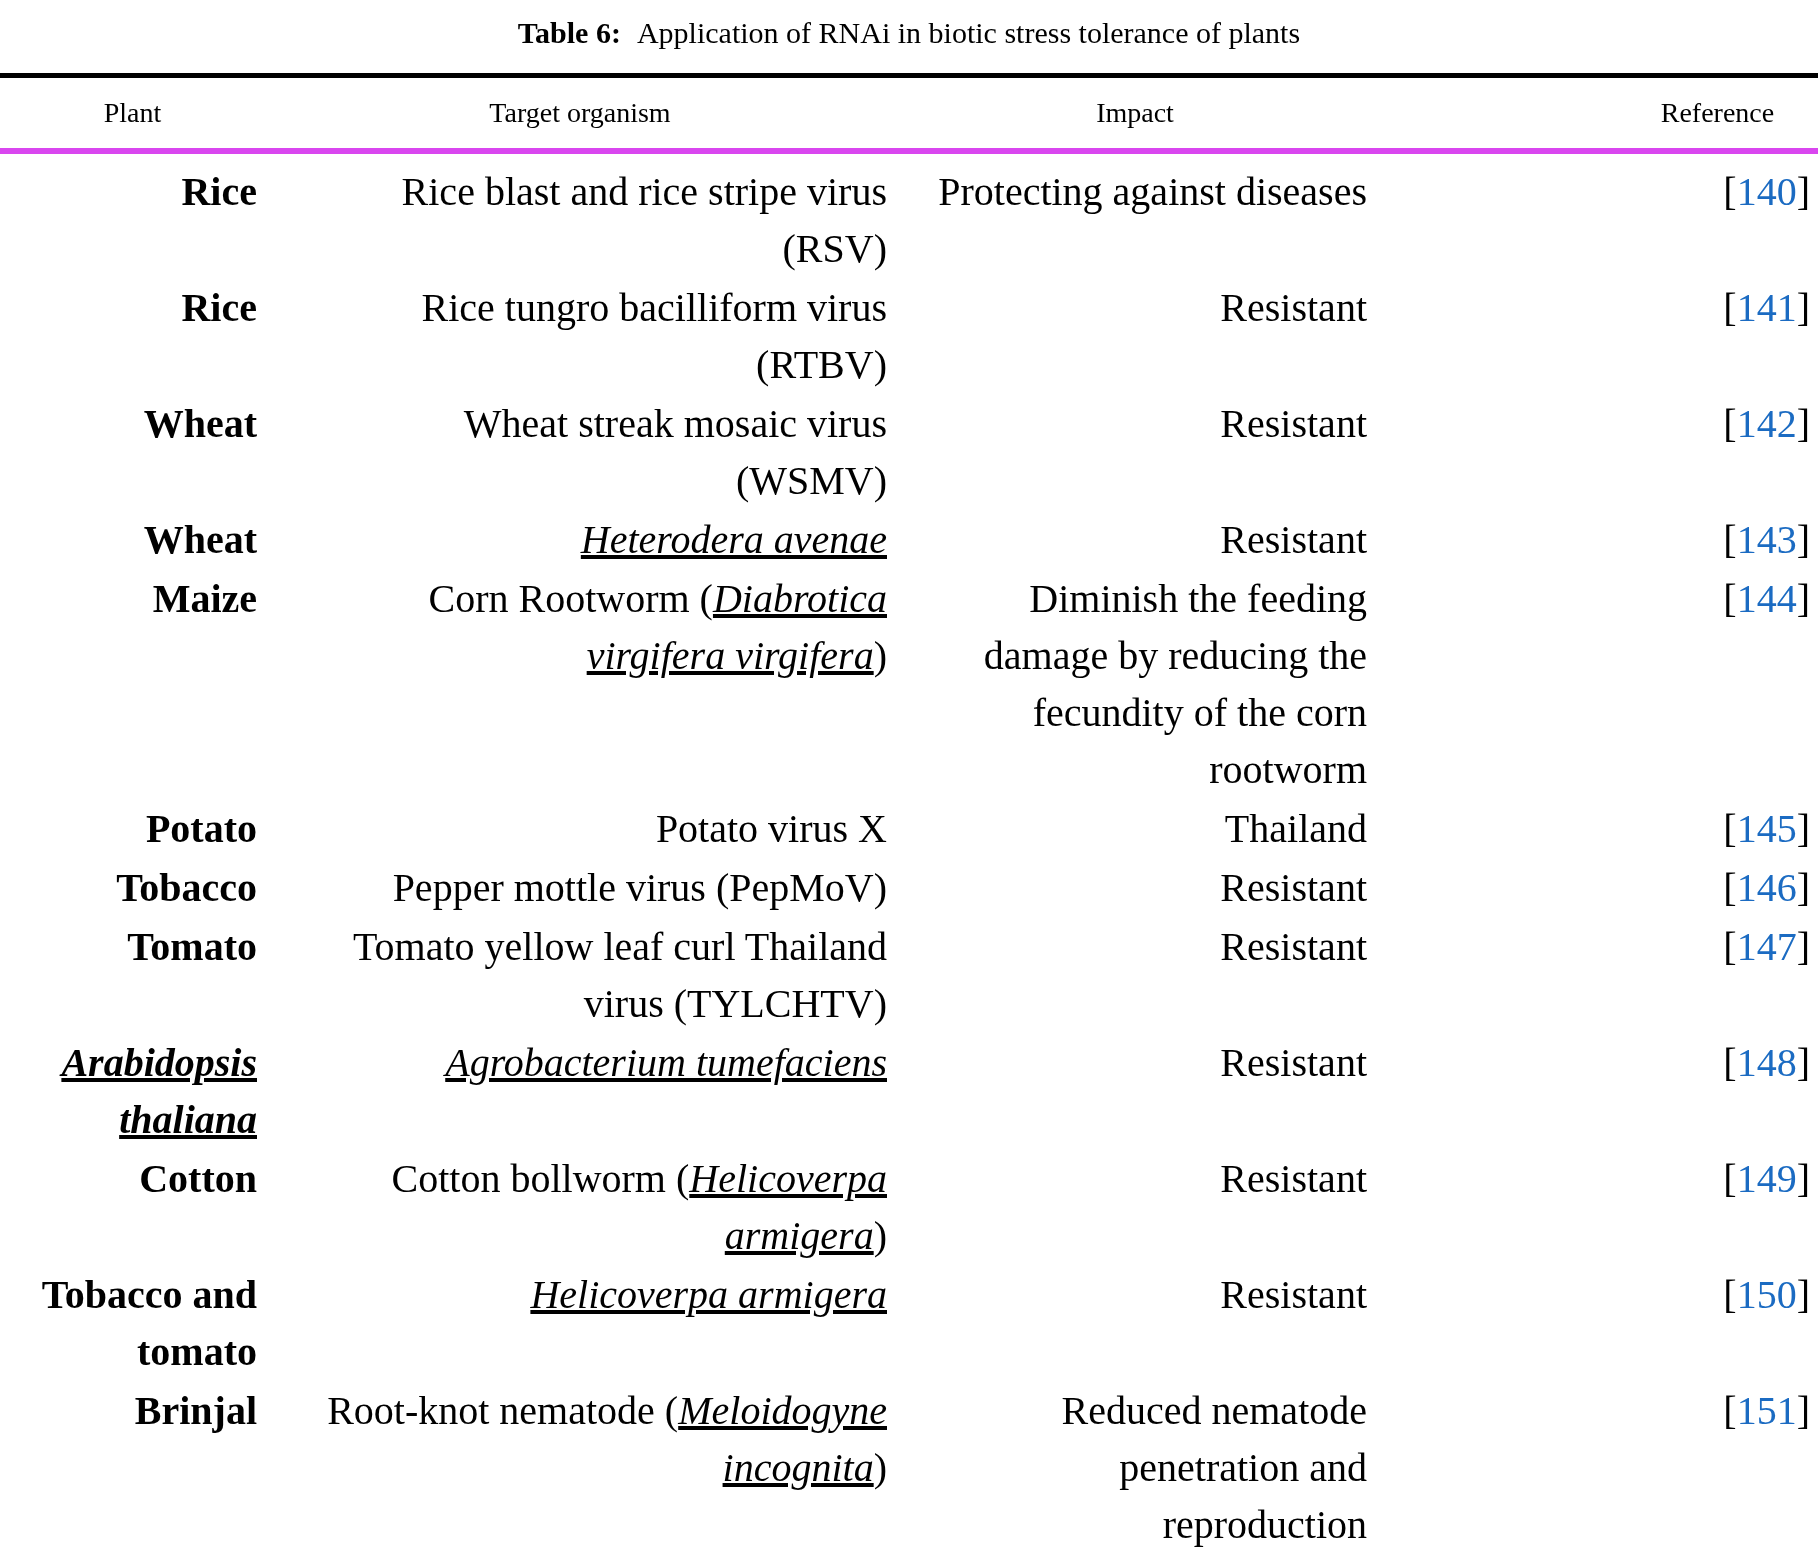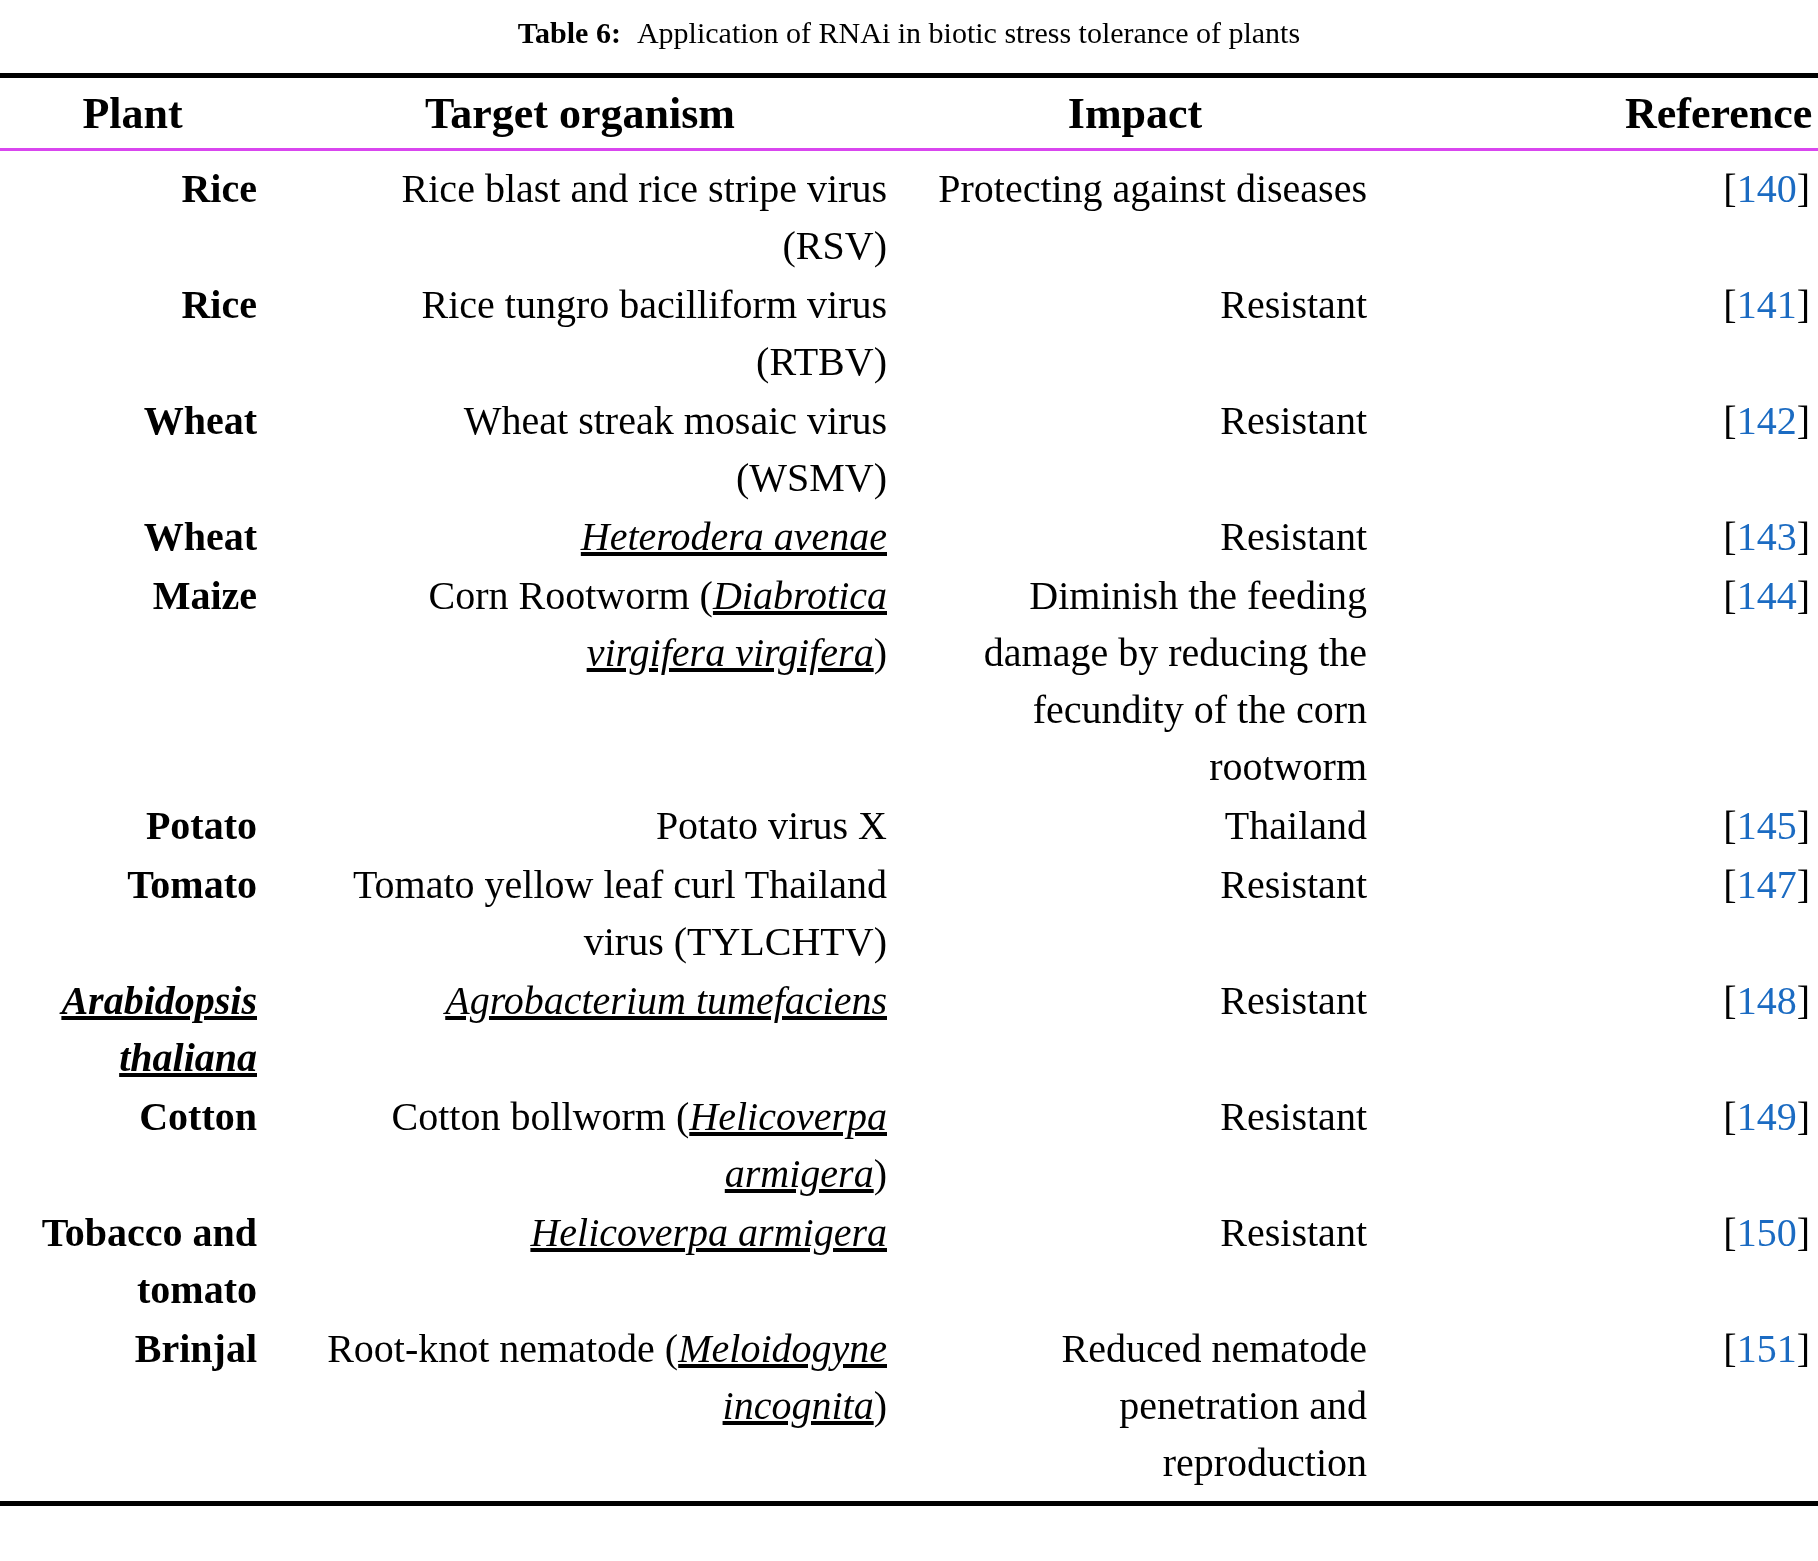--- a/index.html
+++ b/index.html
@@ -35,27 +35,27 @@
     table-layout: fixed;
     border-collapse: collapse;
     border-top: 5px solid #000000;
     border-bottom: 5px solid #000000;
   }
   col.c1 { width: 265px; }
   col.c2 { width: 630px; }
   col.c3 { width: 480px; }
   col.c4 { width: 443px; }
   thead th {
-    font-size: 44px;
-    font-weight: bold;
+    font-size: 28px;
+    font-weight: normal;
     height: 70px;
     vertical-align: middle;
     text-align: center;
     padding: 0 8px;
-    border-bottom: 3px solid #d946ef;
+    border-bottom: 6px solid #d946ef;
   }
   thead th.col4 {
     padding-left: 250px;
   }
   tbody td {
     font-size: 40px;
     line-height: 57px;
     vertical-align: top;
     text-align: right;
     padding: 1px 8px;
@@ -136,20 +136,26 @@
 rootworm</td>
           <td class="col4"><span class="ref-bracket">[</span><a class="ref-number">144</a><span class="ref-bracket">]</span></td>
         </tr>
         <tr>
           <td class="col1"><span>Potato</span></td>
           <td class="col2"><span>Potato virus X</span></td>
           <td class="col3">Thailand</td>
           <td class="col4"><span class="ref-bracket">[</span><a class="ref-number">145</a><span class="ref-bracket">]</span></td>
         </tr>
         <tr>
+          <td class="col1"><span>Tobacco</span></td>
+          <td class="col2"><span>Pepper mottle virus (PepMoV)</span></td>
+          <td class="col3">Resistant</td>
+          <td class="col4"><span class="ref-bracket">[</span><a class="ref-number">146</a><span class="ref-bracket">]</span></td>
+        </tr>
+        <tr>
           <td class="col1"><span>Tomato</span></td>
           <td class="col2"><span>Tomato yellow leaf curl Thailand
 virus (TYLCHTV)</span></td>
           <td class="col3">Resistant</td>
           <td class="col4"><span class="ref-bracket">[</span><a class="ref-number">147</a><span class="ref-bracket">]</span></td>
         </tr>
         <tr>
           <td class="col1"><span class="seg-italic">Arabidopsis
 thaliana</span></td>
           <td class="col2"><span class="seg-italic">Agrobacterium tumefaciens</span></td>

